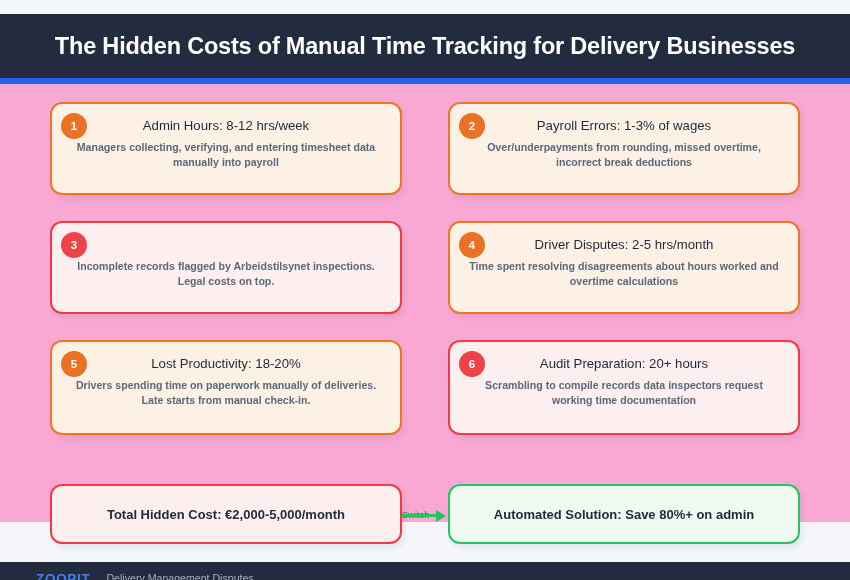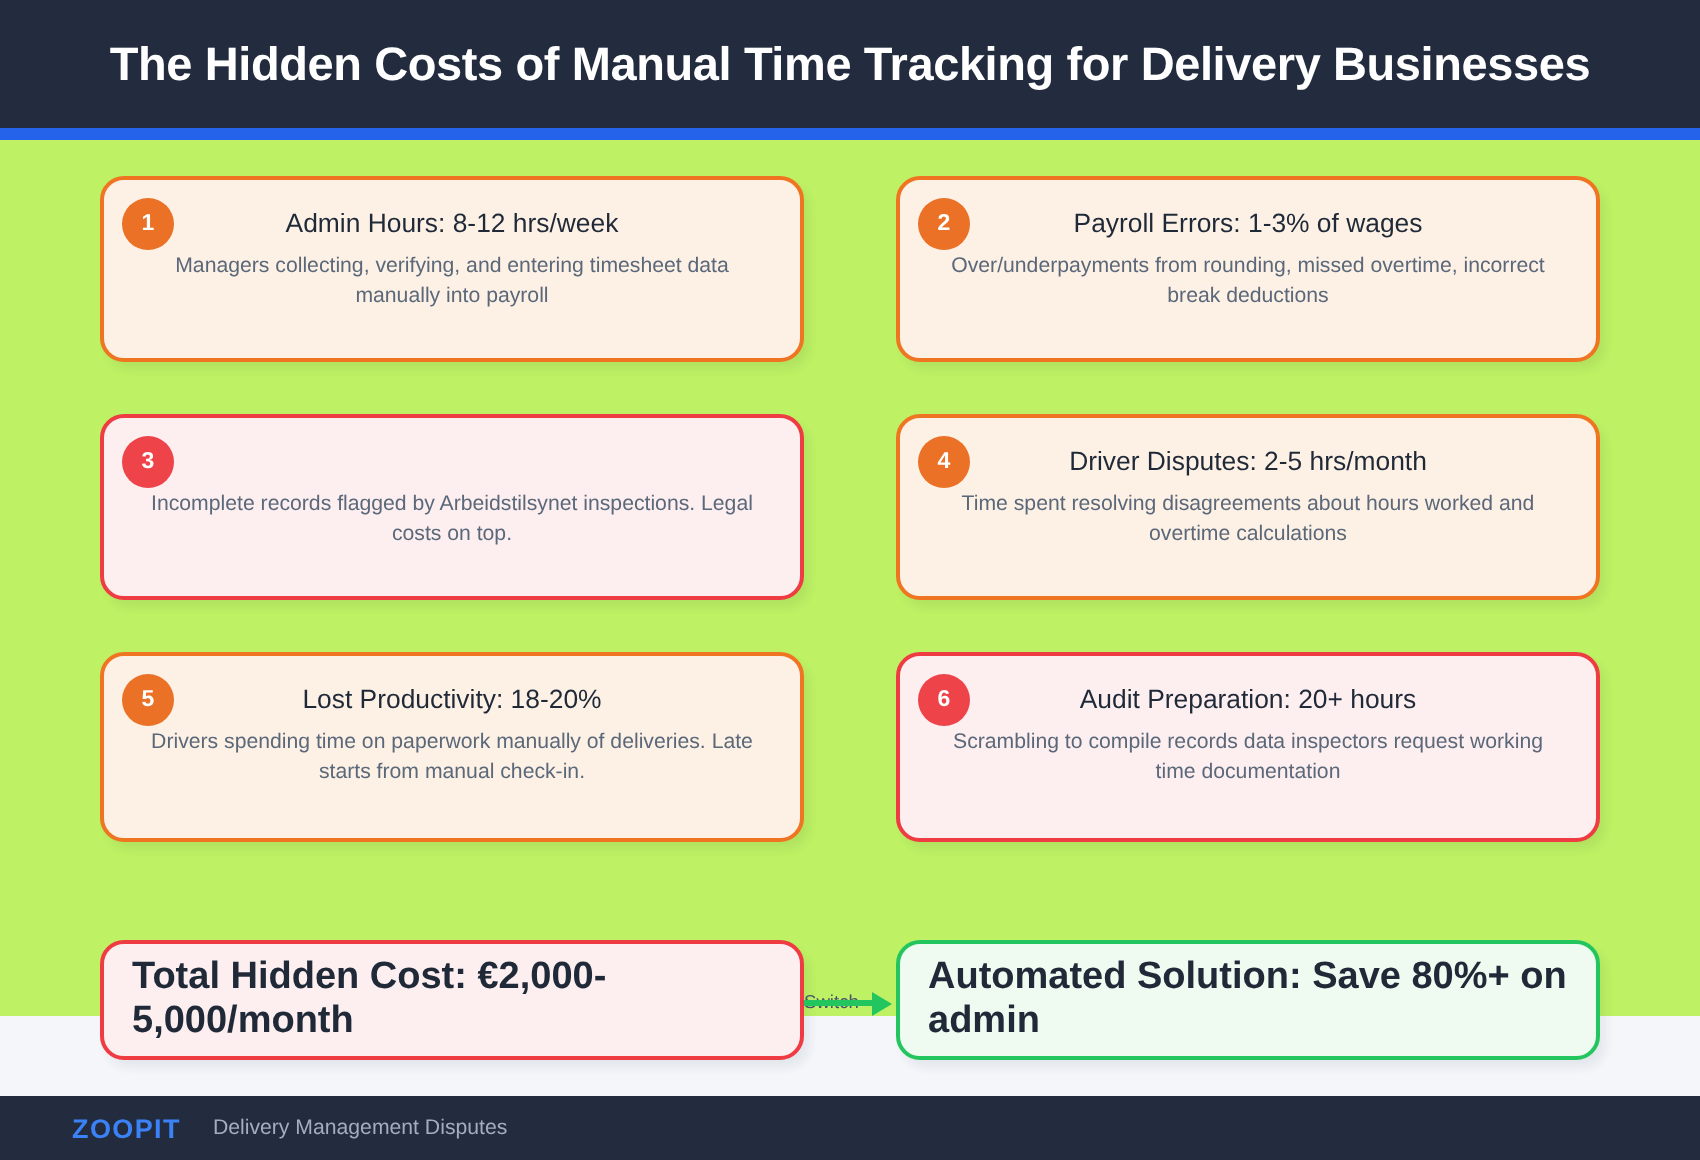--- a/index.html
+++ b/index.html
@@ -10,22 +10,23 @@
     width: 850px;
     height: 580px;
     background: #f4f6fa;
     font-family: "Liberation Sans", sans-serif;
     overflow: hidden;
   }
   .infographic {
     position: relative;
     width: 850px;
     height: 508px;
-    background: #bef264;
-    box-sizing: border-box;
+    background: #f9a8d4;
+    box-sizing: border-box;
+    margin-top: 14px;
   }
 
   
   .header {
     position: absolute;
     left: 0;
     top: 0;
     width: 850px;
     height: 64px;
     background: #222c3e;
@@ -114,20 +115,21 @@
     position: absolute;
     left: 0;
     right: 0;
     top: 36px;
     text-align: center;
     font-size: 10.6px;
     line-height: 15px;
     color: #5b6879;
     padding: 0 16px;
     box-sizing: border-box;
+    font-weight: bold;
   }
 
   
   .compare {
     position: absolute;
     left: 50px;
     top: 470px;
     width: 750px;
     height: 60px;
   }
@@ -147,21 +149,21 @@
     left: 0;
     border: 2.5px solid #ef3b42;
     background: #fdeff0;
   }
   .compare-box.solution {
     left: 398px;
     border: 2.5px solid #22c55e;
     background: #effaf1;
   }
   .compare-label {
-    font-size: 19px;
+    font-size: 13px;
     font-weight: bold;
     color: #1f2937;
     text-align: left;
     padding: 0 14px;
   }
   .arrow-wrap {
     position: absolute;
     left: 352px;
     top: 0;
     width: 46px;

